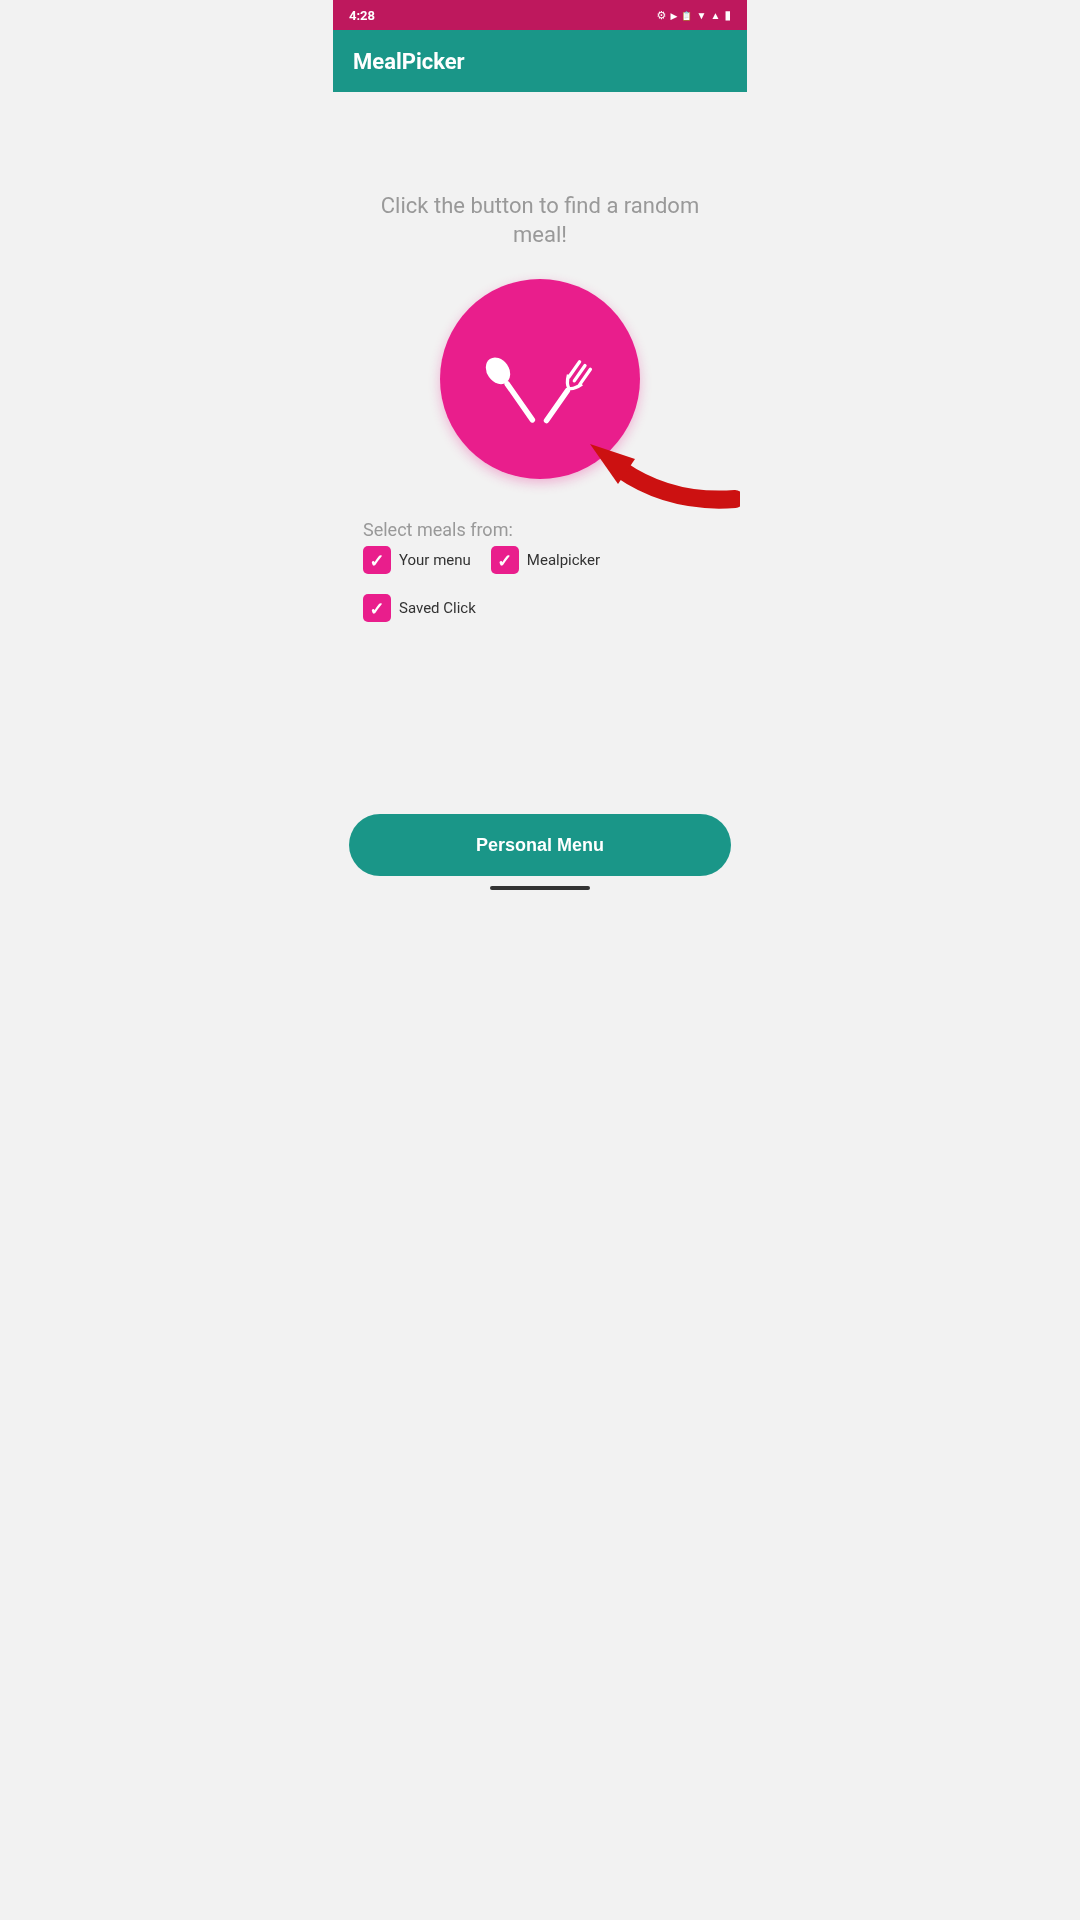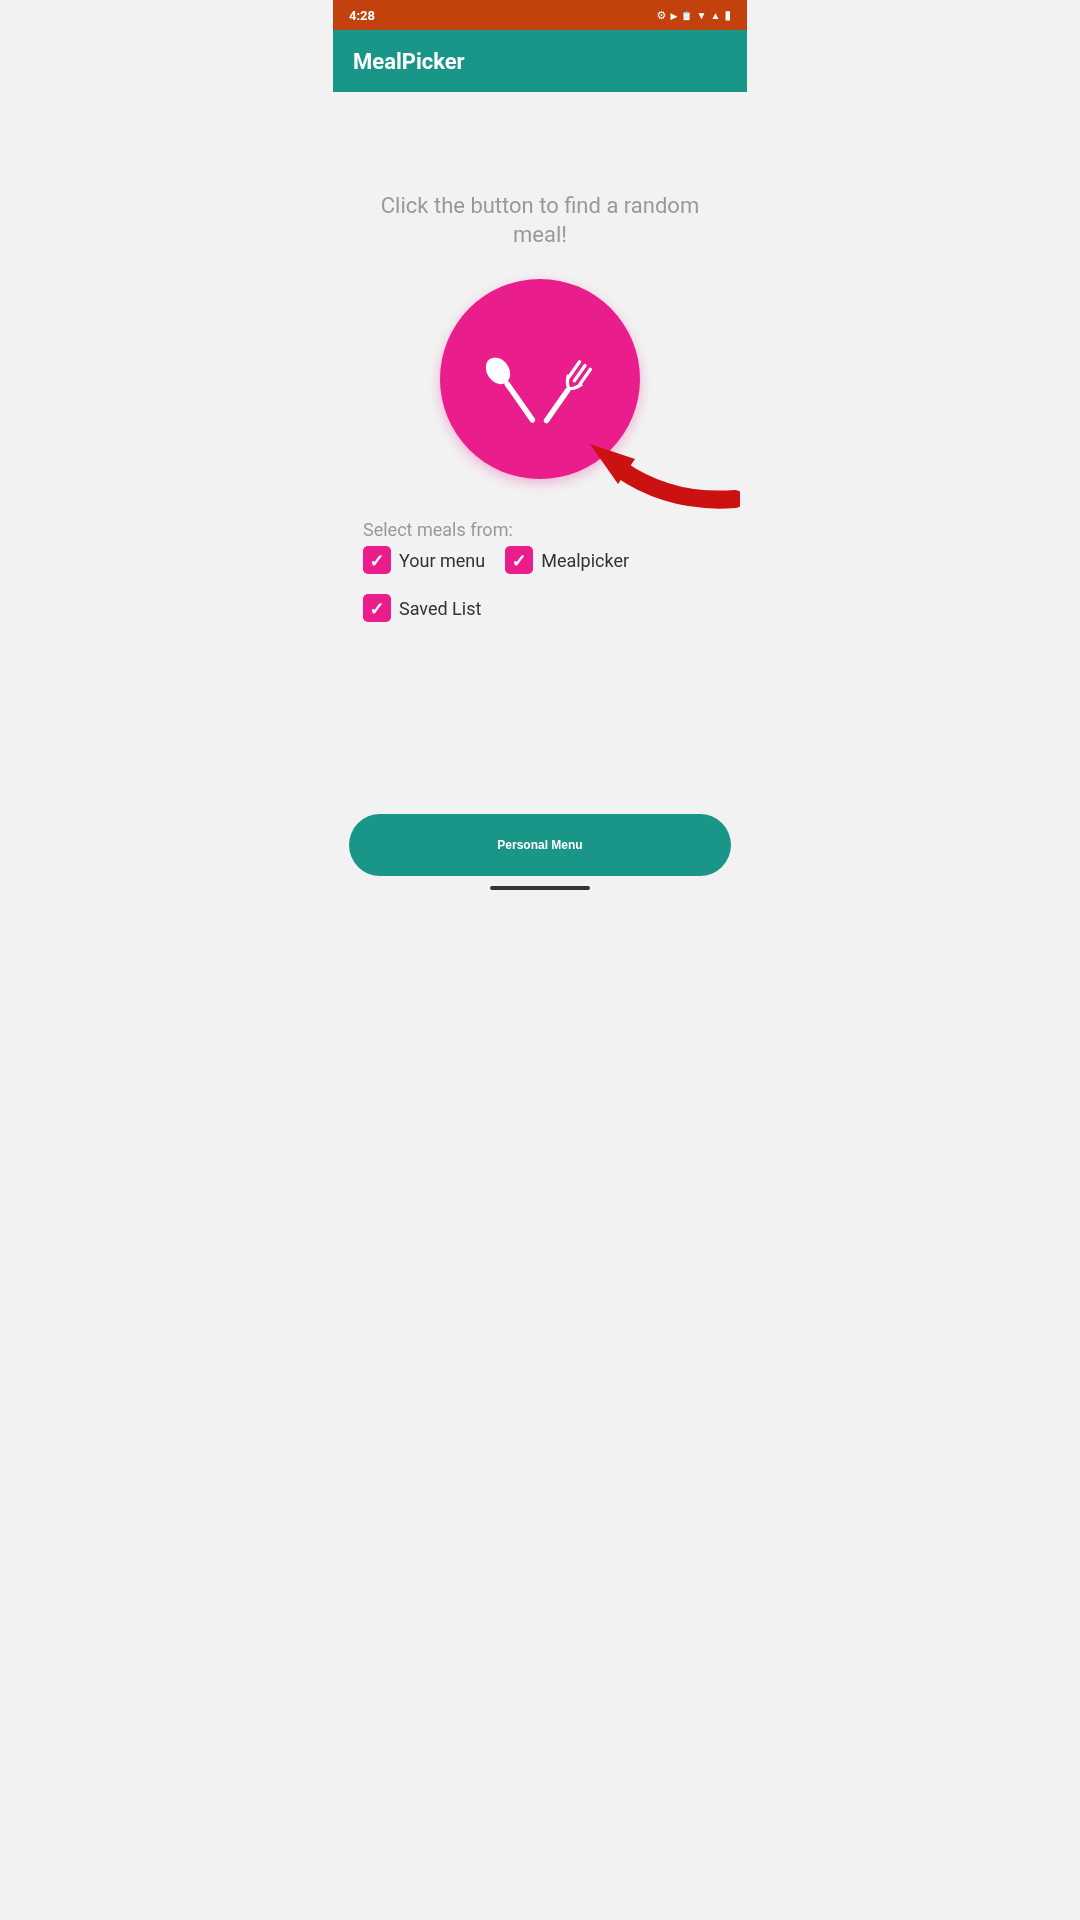--- a/index.html
+++ b/index.html
@@ -16,21 +16,21 @@
       background: #f2f2f2;
       font-family: 'Roboto', Arial, sans-serif;
       display: flex;
       flex-direction: column;
       overflow: hidden;
       position: relative;
     }
 
     
     .status-bar {
-      background: #c2410c;
+      background: #be185d;
       color: white;
       padding: 6px 16px;
       display: flex;
       justify-content: space-between;
       align-items: center;
       height: 30px;
       flex-shrink: 0;
     }
 
     .status-time {
@@ -157,42 +157,42 @@
       flex-shrink: 0;
     }
 
     .custom-checkbox .checkmark {
       color: white;
       font-size: 18px;
       font-weight: bold;
     }
 
     .checkbox-label {
-      font-size: 18px;
+      font-size: 15px;
       color: #333;
     }
 
     
     .bottom-buttons {
       position: absolute;
       bottom: 20px;
       left: 16px;
       right: 16px;
       display: flex;
       gap: 10px;
     }
 
     .bottom-btn {
       flex: 1;
       height: 62px;
       border-radius: 32px;
       border: none;
       background: #1a9688;
       color: white;
-      font-size: 12px;
+      font-size: 18px;
       font-weight: bold;
       cursor: pointer;
     }
 
     
     .home-indicator {
       position: absolute;
       bottom: 6px;
       left: 50%;
       transform: translateX(-50%);
@@ -281,21 +281,21 @@
         <div class="custom-checkbox">
           <span class="checkmark">✓</span>
         </div>
         <span class="checkbox-label">Mealpicker</span>
       </label>
 
       <label class="checkbox-item">
         <div class="custom-checkbox">
           <span class="checkmark">✓</span>
         </div>
-        <span class="checkbox-label">Saved List</span>
+        <span class="checkbox-label">Saved Click</span>
       </label>
 
     </div>
   </div>
 
   <div class="bottom-buttons">
     <button class="bottom-btn">Personal Menu</button>
   </div>
 
   <div class="home-indicator"></div>

